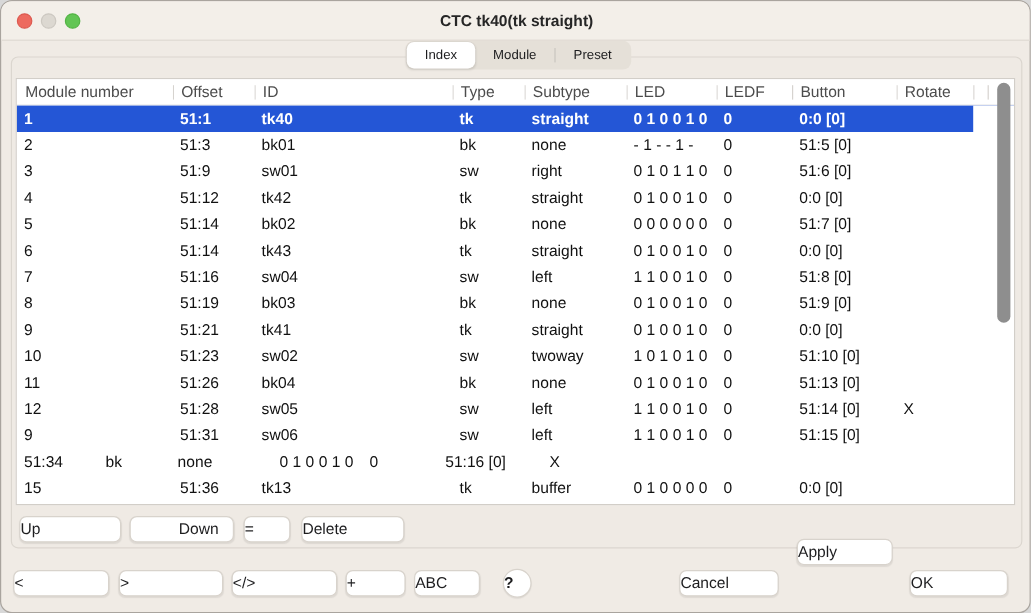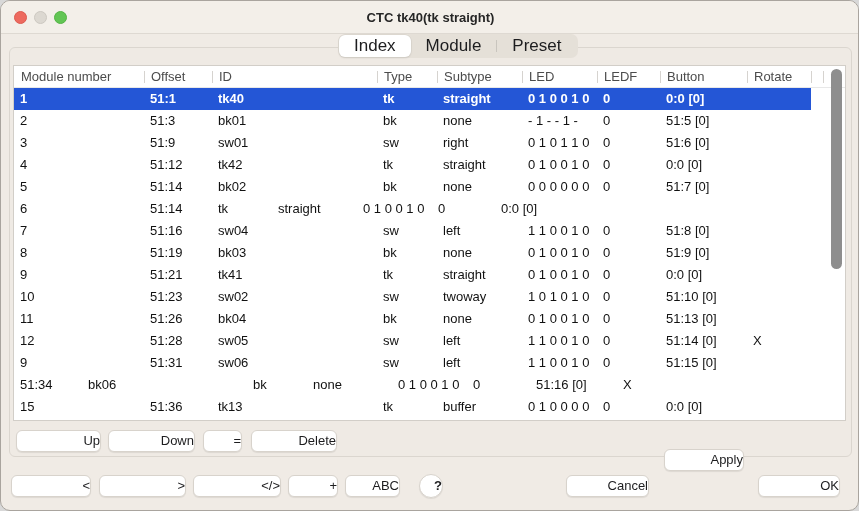--- a/index.html
+++ b/index.html
@@ -11,21 +11,21 @@
   
   .titlebar{position:absolute;left:0;top:0;width:100%;height:33px;background:#f3efe9;border-bottom:1px solid #ded9d2;}
   .title{position:absolute;left:2px;right:0;top:0;height:33px;line-height:33px;text-align:center;font-size:13px;font-weight:700;color:#262626;}
   .lights{position:absolute;left:13px;top:10px;display:flex;gap:7px;}
   .light{width:13px;height:13px;border-radius:50%;}
   .light.red{background:#ed6a5f;border:0.5px solid #dd5a50;}
   .light.mid{background:#dcd8d1;border:0.5px solid #ccc8c1;}
   .light.grn{background:#62c554;border:0.5px solid #53b445;}
   
   .segs{position:absolute;left:337px;top:33px;height:24px;display:flex;align-items:center;background:#e5e0d8;border-radius:7px;padding:1px;z-index:5;}
-  .seg{position:relative;height:22px;line-height:22px;padding:0 15px;font-size:17px;color:#1d1d1f;border-radius:6px;}
+  .seg{position:relative;height:22px;line-height:22px;padding:0 15px;font-size:11px;color:#1d1d1f;border-radius:6px;}
   .seg.selected{background:#ffffff;box-shadow:0 0 0 0.5px #d4cfc8,0 1px 2px rgba(0,0,0,.12);font-weight:400;}
   .seg-sep{width:1px;height:12px;background:#c9c5be;}
   
   .groupbox{position:absolute;left:8px;top:46px;width:843px;height:410px;background:#efeae4;border:1px solid #dbd6cf;border-radius:6px;}
   
   .table{position:absolute;left:3px;top:17px;width:833px;height:356px;background:#ffffff;border:1px solid #d2cec8;overflow:hidden;}
   .thead{display:flex;height:22px;border-bottom:1px solid #e8e8e8;background:#ffffff;}
   .hcell{position:relative;font-size:13px;color:#4c4c4c;line-height:22px;padding-left:7px;overflow:hidden;white-space:nowrap;}
   .hcell + .hcell::before{content:'';position:absolute;left:0;top:5px;width:1px;height:12px;background:#d6d3cf;}
   .hcell.cf::after{content:'';position:absolute;left:12px;top:5px;width:1px;height:12px;background:#d6d3cf;}
@@ -33,34 +33,34 @@
   .trow.selected{background:#2456d6;}
   .trow.selected .cell{color:#ffffff;font-weight:600;}
   .cell{font-size:13px;color:#111111;line-height:22px;padding-left:6px;overflow:hidden;white-space:nowrap;}
   .c0{width:130px;} .c1{width:68px;} .c2{width:165px;} .c3{width:60px;} .c4{width:85px;}
   .c5{width:75px;} .c6{width:63px;} .c7{width:87px;} .c8{width:64px;} .cf{flex:1;}
   .trow .cf{background:#ffffff;}
   
   .scrollbar{position:absolute;right:3px;top:3px;width:11px;height:200px;background:#8e8e8e;border-radius:6px;}
   
   .btn{position:absolute;height:22px;background:#ffffff;border:1px solid #d8d3cc;border-radius:6px;
-       font-size:13px;color:#1d1d1f;text-align:right;line-height:20px;box-shadow:0 1px 1px rgba(0,0,0,.08);padding:0;}
+       font-size:13px;color:#1d1d1f;text-align:left;line-height:20px;box-shadow:0 1px 1px rgba(0,0,0,.08);padding:0;}
   
   .btn.up{left:6px;top:382px;width:85px;}
-  .btn.down{left:98px;top:382px;width:87px;}
+  .btn.down{left:98px;top:382px;width:87px;padding-left:40px;}
   .btn.eq{left:193px;top:382px;width:39px;}
   .btn.del{left:241px;top:382px;width:86px;}
   
   .btn.lt{left:10px;top:474px;width:80px;}
   .btn.gt{left:98px;top:474px;width:87px;}
   .btn.code{left:192px;top:474px;width:88px;}
   .btn.plus{left:287px;top:474px;width:50px;}
   .btn.abc{left:344px;top:474px;width:55px;}
   .btn.help{left:418px;top:473px;width:24px;height:24px;border-radius:50%;font-weight:600;line-height:22px;}
-  .btn.cancel{left:565px;top:474px;width:83px;padding-left:24px;}
+  .btn.cancel{left:565px;top:474px;width:83px;}
   .btn.apply{left:663px;top:448px;width:80px;}
   .btn.ok{left:757px;top:474px;width:82px;}
 </style>
 </head>
 <body>
 
 <div class="window">
 
   <div class="titlebar">
     <div class="lights">
@@ -149,20 +149,21 @@
             <div class="cell c4">none</div>
             <div class="cell c5">0 0 0 0 0 0</div>
             <div class="cell c6">0</div>
             <div class="cell c7">51:7 [0]</div>
             <div class="cell c8"></div>
             <div class="cell cf"></div>
           </div>
           <div class="trow">
             <div class="cell c0">6</div>
             <div class="cell c1">51:14</div>
+            <div class="cell c2">tk43</div>
             <div class="cell c3">tk</div>
             <div class="cell c4">straight</div>
             <div class="cell c5">0 1 0 0 1 0</div>
             <div class="cell c6">0</div>
             <div class="cell c7">0:0 [0]</div>
             <div class="cell c8"></div>
             <div class="cell cf"></div>
           </div>
           <div class="trow">
             <div class="cell c0">7</div>
@@ -243,21 +244,20 @@
             <div class="cell c3">sw</div>
             <div class="cell c4">left</div>
             <div class="cell c5">1 1 0 0 1 0</div>
             <div class="cell c6">0</div>
             <div class="cell c7">51:15 [0]</div>
             <div class="cell c8"></div>
             <div class="cell cf"></div>
           </div>
           <div class="trow">
             <div class="cell c1">51:34</div>
-            <div class="cell c2">bk06</div>
             <div class="cell c3">bk</div>
             <div class="cell c4">none</div>
             <div class="cell c5">0 1 0 0 1 0</div>
             <div class="cell c6">0</div>
             <div class="cell c7">51:16 [0]</div>
             <div class="cell c8">X</div>
             <div class="cell cf"></div>
           </div>
           <div class="trow">
             <div class="cell c0">15</div>

